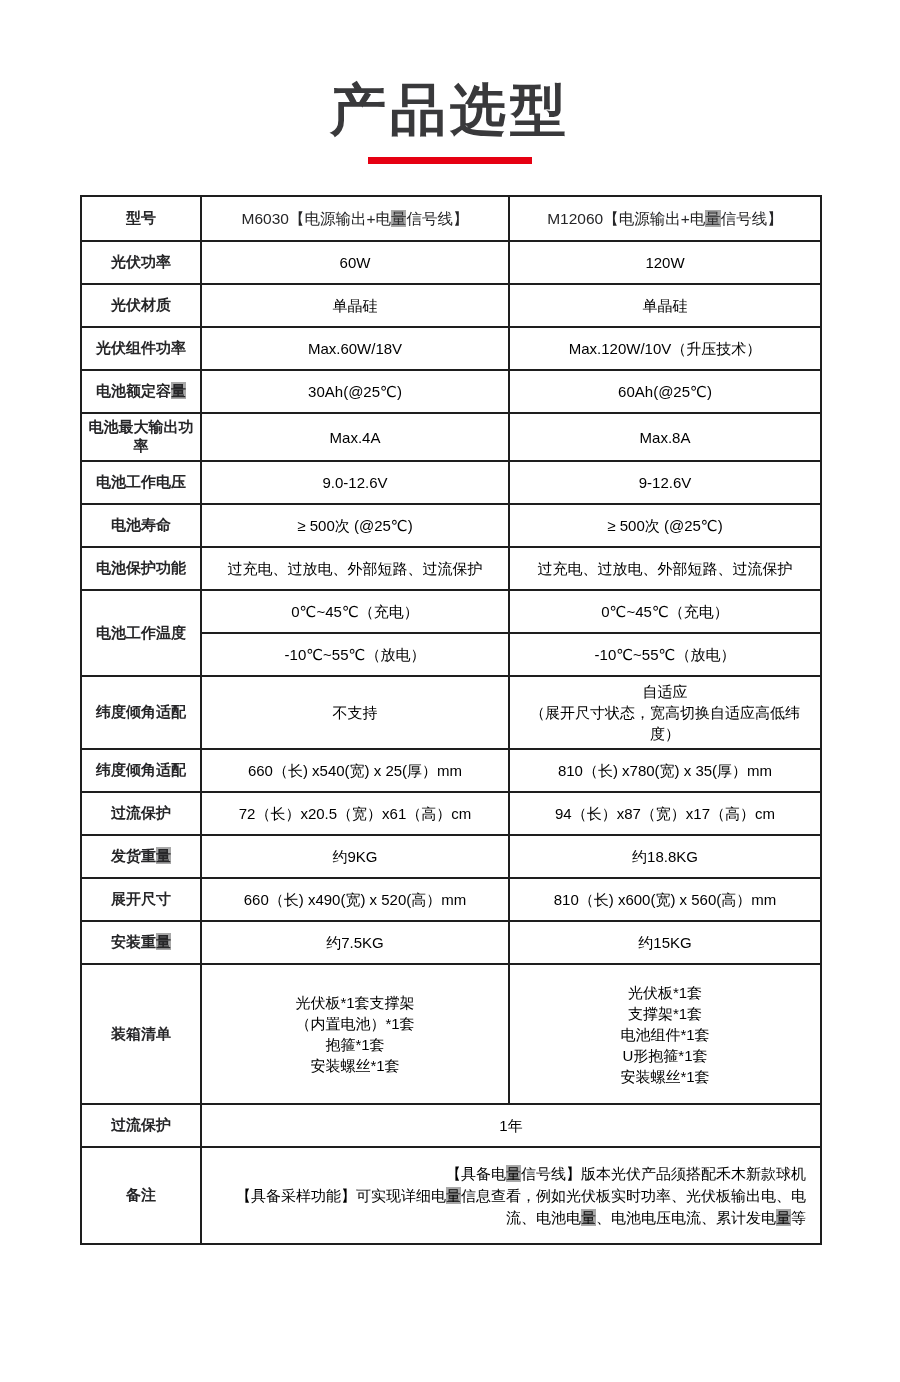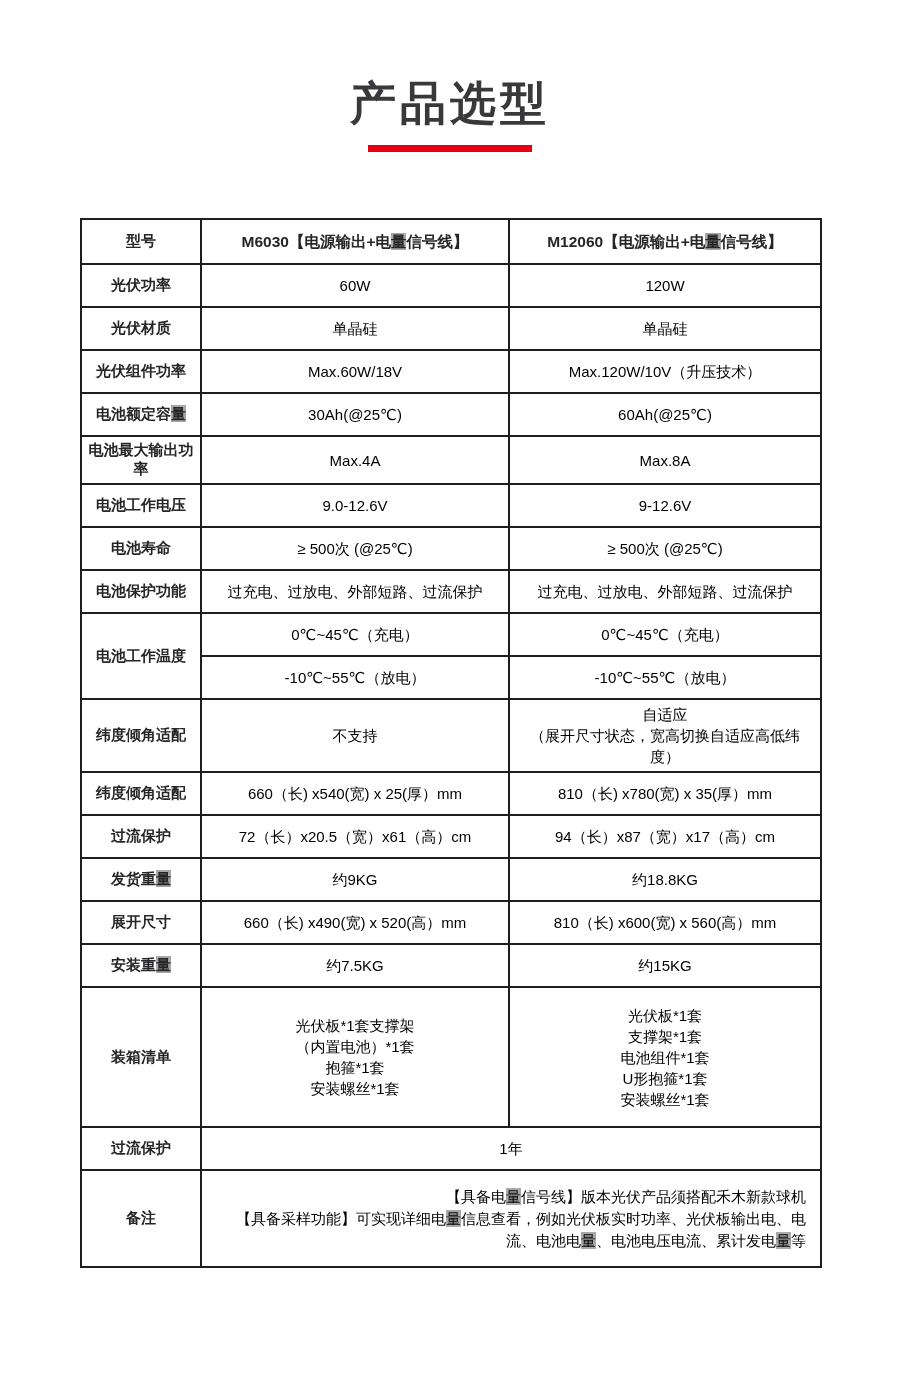--- a/index.html
+++ b/index.html
@@ -13,51 +13,51 @@
   body{
     width:900px;height:1382px;
     background:#ffffff;
     font-family:"Liberation Sans","DejaVu Sans",sans-serif;
     color:var(--text);
     overflow:hidden;
   }
   .title-wrap{margin-top:76px;text-align:center;}
   .page-title{
     margin:0;
-    font-size:46px;
+    font-size:56px;
     font-weight:bold;
     color:#39393b;
     letter-spacing:4px;
     line-height:1.2;
   }
   .title-underline{
     width:164px;height:7px;
     background:var(--accent);
     margin:14px auto 0;
   }
   table.spec-table{
-    margin:66px 0 0 80px;
+    margin:31px 0 0 80px;
     width:740px;
     border-collapse:collapse;
     table-layout:fixed;
     border:2px solid var(--border);
   }
   .spec-table th,.spec-table td{
     border:2px solid var(--border);
     font-size:15px;
     text-align:center;
     vertical-align:middle;
     padding:4px 8px;
     word-break:break-word;
   }
   .spec-table th{font-weight:bold;color:#262628;padding:4px 6px;}
   .spec-table td{color:#000000;white-space:pre-line;line-height:21px;}
   .spec-table tr{height:43px;}
   .spec-table tr.hdr{height:45px;}
-  .spec-table tr.hdr td{font-weight:bold;font-size:15.5px;color:#262628;border-radius:22px;}
+  .spec-table tr.hdr td{font-weight:normal;font-size:15.5px;color:#262628;border-radius:22px;}
   .spec-table tr.r-latitude{height:70px;}
   .spec-table tr.r-packing{height:140px;}
   .spec-table tr.r-remark{height:97px;}
   .spec-table td.left-cell{
     text-align:right;
     padding:8px 14px;
     line-height:22px;
   }
   .hl{background:var(--hl);}
 </style>

